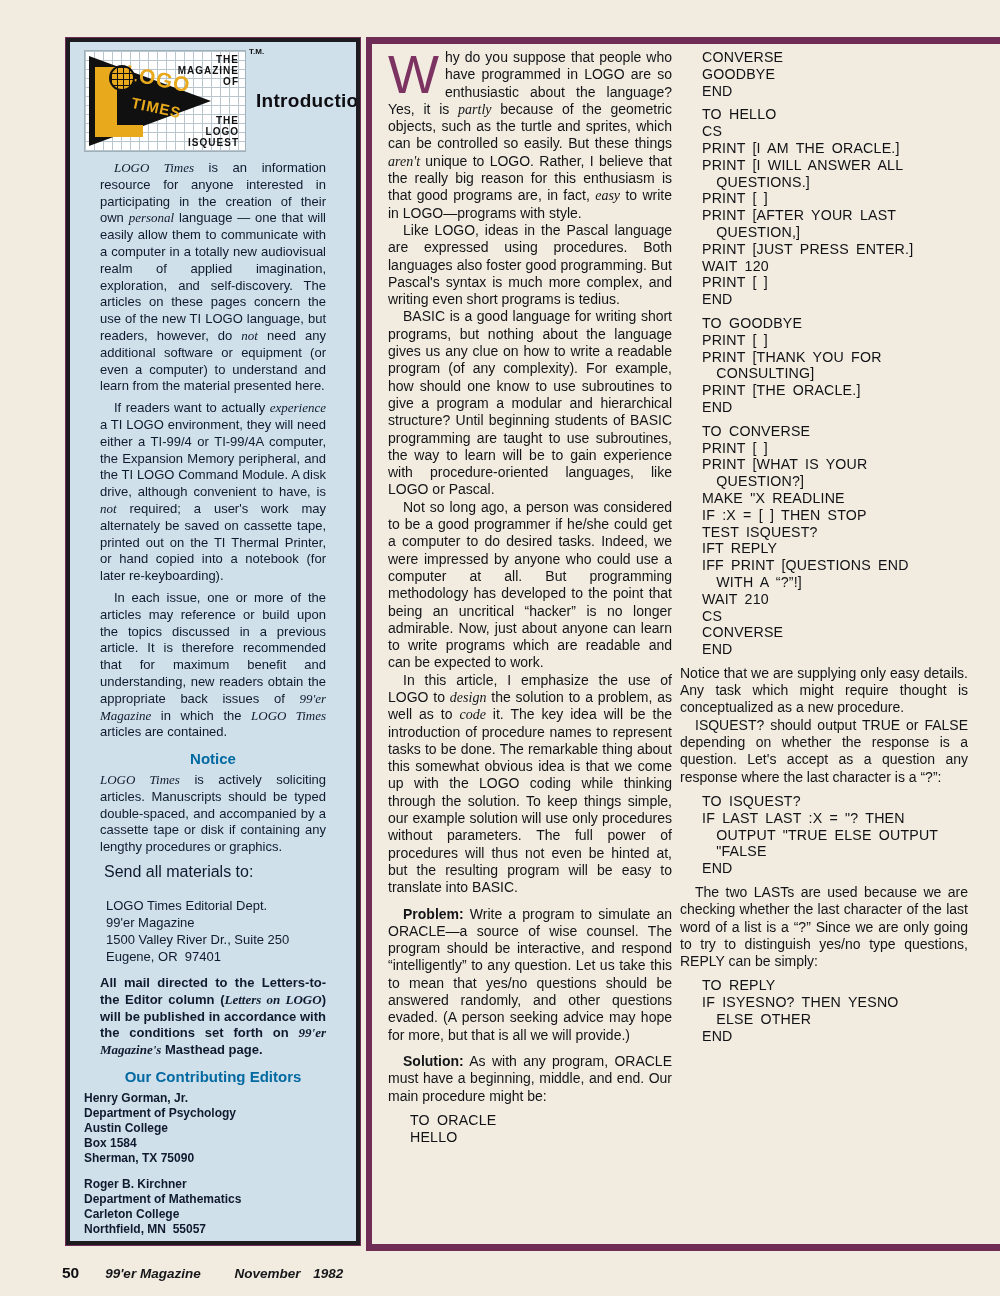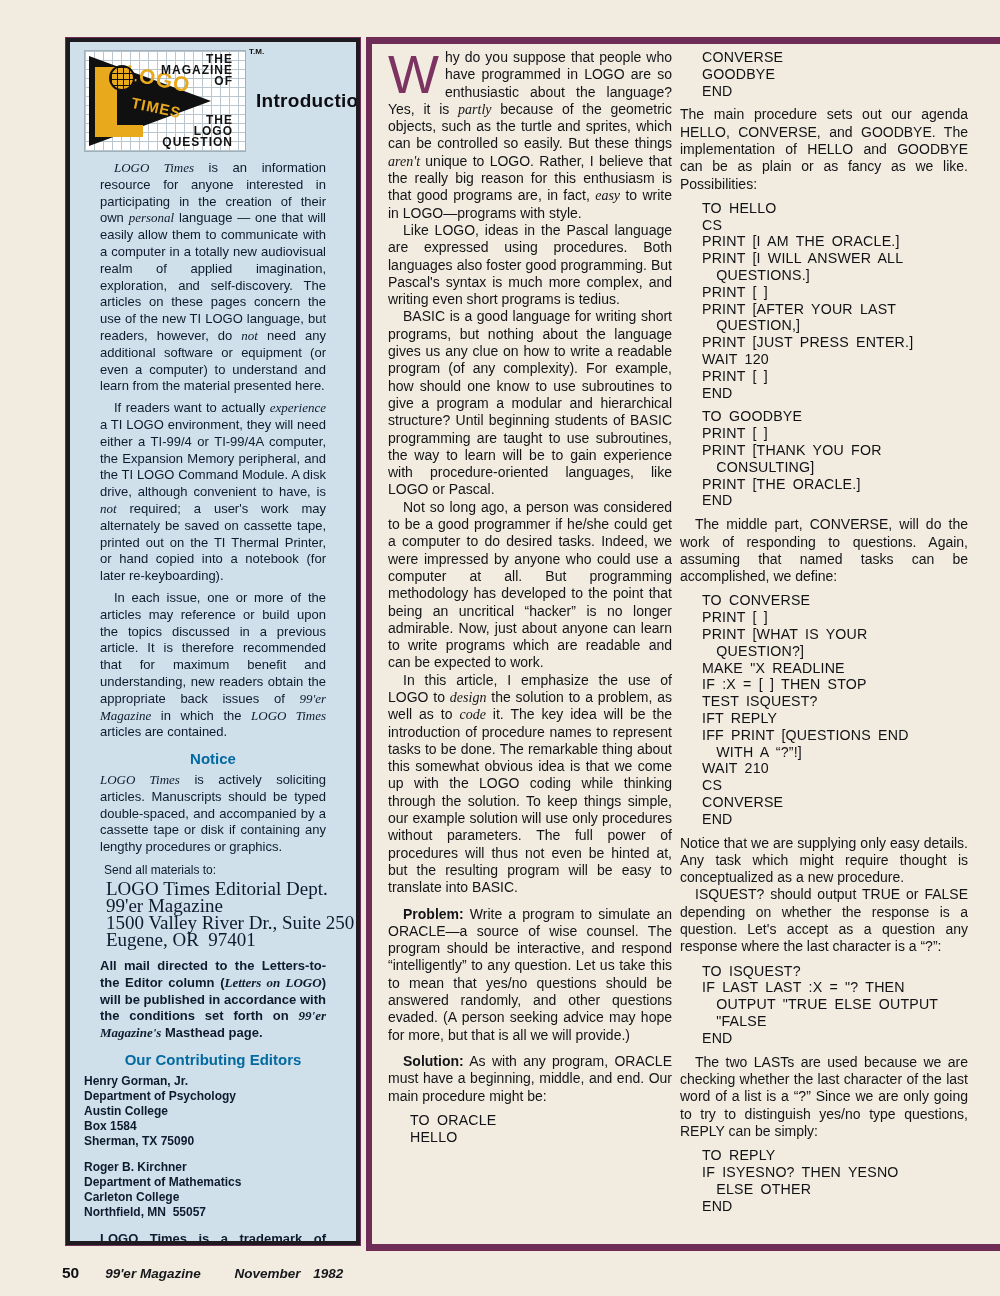--- a/index.html
+++ b/index.html
@@ -28,21 +28,21 @@
   .logo-box{
     position:relative;width:160px;height:100px;flex:0 0 auto;
     background:
       linear-gradient(#b9c6ce 1px, transparent 1px),
       linear-gradient(90deg,#b9c6ce 1px, transparent 1px);
     background-size:9px 9px;
     background-color:#ffffff;
     border:1px solid #9fb0ba;
   }
   .tm{position:absolute;top:-4px;left:164px;font-size:8px;font-weight:bold;color:#111;}
-  .logo-lines{position:absolute;right:12px;text-align:right;font-size:12px;font-weight:bold;
+  .logo-lines{position:absolute;right:6px;text-align:right;font-size:10px;font-weight:bold;
     line-height:11px;letter-spacing:1px;color:#111;z-index:3;}
   .logo-lines.top{top:3px;}
   .logo-lines.bottom{bottom:3px;}
   .logo-triangle{
     position:absolute;left:4px;top:5px;width:122px;height:90px;background:#101010;
     clip-path:polygon(0 0,100% 50%,0 100%);z-index:1;
   }
   .logo-L{position:absolute;left:10px;top:16px;width:22px;height:58px;background:#e9a91c;z-index:2;}
   .logo-L:after{content:"";position:absolute;left:0;bottom:-12px;width:48px;height:12px;background:#e9a91c;}
   .logo-globe{position:absolute;left:24px;top:14px;width:22px;height:22px;border-radius:50%;
@@ -54,22 +54,22 @@
     letter-spacing:1px;transform:rotate(12deg);z-index:3;}
   .logo-word2{position:absolute;left:46px;top:48px;color:#e9a91c;font-weight:bold;font-size:15px;
     letter-spacing:1px;transform:rotate(12deg);z-index:3;}
   .intro-heading{font-size:19px;font-weight:bold;color:#0d0d12;letter-spacing:.3px;margin:0 auto;}
 
   .sidebar p{margin:5px 16px;font-size:13px;line-height:16.8px;text-align:justify;text-indent:14px;}
   .sidebar .no-indent{text-indent:0;}
   .it{font-style:italic;font-family:Liberation Serif, serif;}
   .bd{font-weight:bold;}
   .side-head{font-size:15px;font-weight:bold;text-align:center;margin:9px 0 4px 0;color:#0369a1;}
-  .send-line{margin:7px 0 3px 0;font-size:12px;text-indent:20px;}
-  .addr{margin:2px 0 10px 22px;font-size:19px;line-height:17px;font-family:Liberation Serif, serif;}
+  .send-line{margin:7px 0 16px 0;font-size:16px;text-indent:20px;}
+  .addr{margin:2px 0 10px 22px;font-size:13px;line-height:17px;}
   .addr-line{white-space:pre;}
   .mail-note{font-size:11.5px;font-weight:bold;line-height:14.6px;text-align:justify;margin:10px 0 4px 0;text-indent:0 !important;}
   .editors{margin:6px 0 0 0;}
   .editor-block{font-size:12px;font-weight:bold;line-height:15px;margin:0 0 11px 0;}
   .editor-line{white-space:pre;}
   .trademark{font-size:12px;font-weight:bold;line-height:15.2px;text-align:justify;text-indent:0 !important;margin-top:12px;}
 
   
   .frame-top{position:absolute;left:366px;top:37px;width:634px;height:7px;background:#6f2c57;}
   .frame-left{position:absolute;left:366px;top:37px;width:6px;height:1214px;background:#6f2c57;}
@@ -118,21 +118,21 @@
         <div class="logo-word1">LOGO</div>
         <div class="logo-word2">TIMES</div>
         <div class="logo-lines top">
           <div>THE</div>
           <div>MAGAZINE</div>
           <div>OF</div>
         </div>
         <div class="logo-lines bottom">
           <div>THE</div>
           <div>LOGO</div>
-          <div>QUESTION</div>
+          <div>ISQUEST</div>
         </div>
         <div class="tm">T.M.</div>
       </div>
       <h1 class="intro-heading">Introduction</h1>
     </div>
 
     <p><span class="it">LOGO Times</span><span> is an information resource for anyone interested in participating in the creation of their own </span><span class="it">personal</span><span> language — one that will easily allow them to communicate with a computer in a totally new audiovisual realm of applied imagination, exploration, and self-discovery. The articles on these pages concern the use of the new TI LOGO language, but readers, however, do </span><span class="it">not</span><span> need any additional software or equipment (or even a computer) to understand and learn from the material presented here.</span></p>
     <p><span>If readers want to actually </span><span class="it">experience</span><span> a TI LOGO environment, they will need either a TI-99/4 or TI-99/4A computer, the Expansion Memory peripheral, and the TI LOGO Command Module. A disk drive, although convenient to have, is </span><span class="it">not</span><span> required; a user's work may alternately be saved on cassette tape, printed out on the TI Thermal Printer, or hand copied into a notebook (for later re-keyboarding).</span></p>
     <p><span>In each issue, one or more of the articles may reference or build upon the topics discussed in a previous article. It is therefore recommended that for maximum benefit and understanding, new readers obtain the appropriate back issues of </span><span class="it">99'er Magazine</span><span> in which the </span><span class="it">LOGO Times</span><span> articles are contained.</span></p>
 
@@ -182,40 +182,38 @@
     <p class="indent gap-top"><span class="bd">Problem:</span><span> Write a program to simulate an ORACLE—a source of wise counsel. The program should be interactive, and respond “intelligently” to any question. Let us take this to mean that yes/no questions should be answered randomly, and other questions evaded. (A person seeking advice may hope for more, but that is all we will provide.)</span></p>
     <p class="indent gap-top"><span class="bd">Solution:</span><span> As with any program, ORACLE must have a beginning, middle, and end. Our main procedure might be:</span></p>
     <div class="code">TO ORACLE
 HELLO</div>
   </main>
 
   <main class="col col-right">
     <div class="code first">CONVERSE
 GOODBYE
 END</div>
-    <p><span>The main procedure sets out our agenda HELLO, CONVERSE, and GOODBYE. The implementation of HELLO and GOODBYE can be as plain or as fancy as we like. Possibilities:</span></p>
     <div class="code">TO HELLO
 CS
 PRINT [I AM THE ORACLE.]
 PRINT [I WILL ANSWER ALL
   QUESTIONS.]
 PRINT [ ]
 PRINT [AFTER YOUR LAST
   QUESTION,]
 PRINT [JUST PRESS ENTER.]
 WAIT 120
 PRINT [ ]
 END</div>
     <div class="code">TO GOODBYE
 PRINT [ ]
 PRINT [THANK YOU FOR
   CONSULTING]
 PRINT [THE ORACLE.]
 END</div>
-    <p class="indent"><span>The middle part, CONVERSE, will do the work of responding to questions. Again, assuming that named tasks can be accomplished, we define:</span></p>
     <div class="code">TO CONVERSE
 PRINT [ ]
 PRINT [WHAT IS YOUR
   QUESTION?]
 MAKE "X READLINE
 IF :X = [ ] THEN STOP
 TEST ISQUEST?
 IFT REPLY
 IFF PRINT [QUESTIONS END
   WITH A “?”!]

